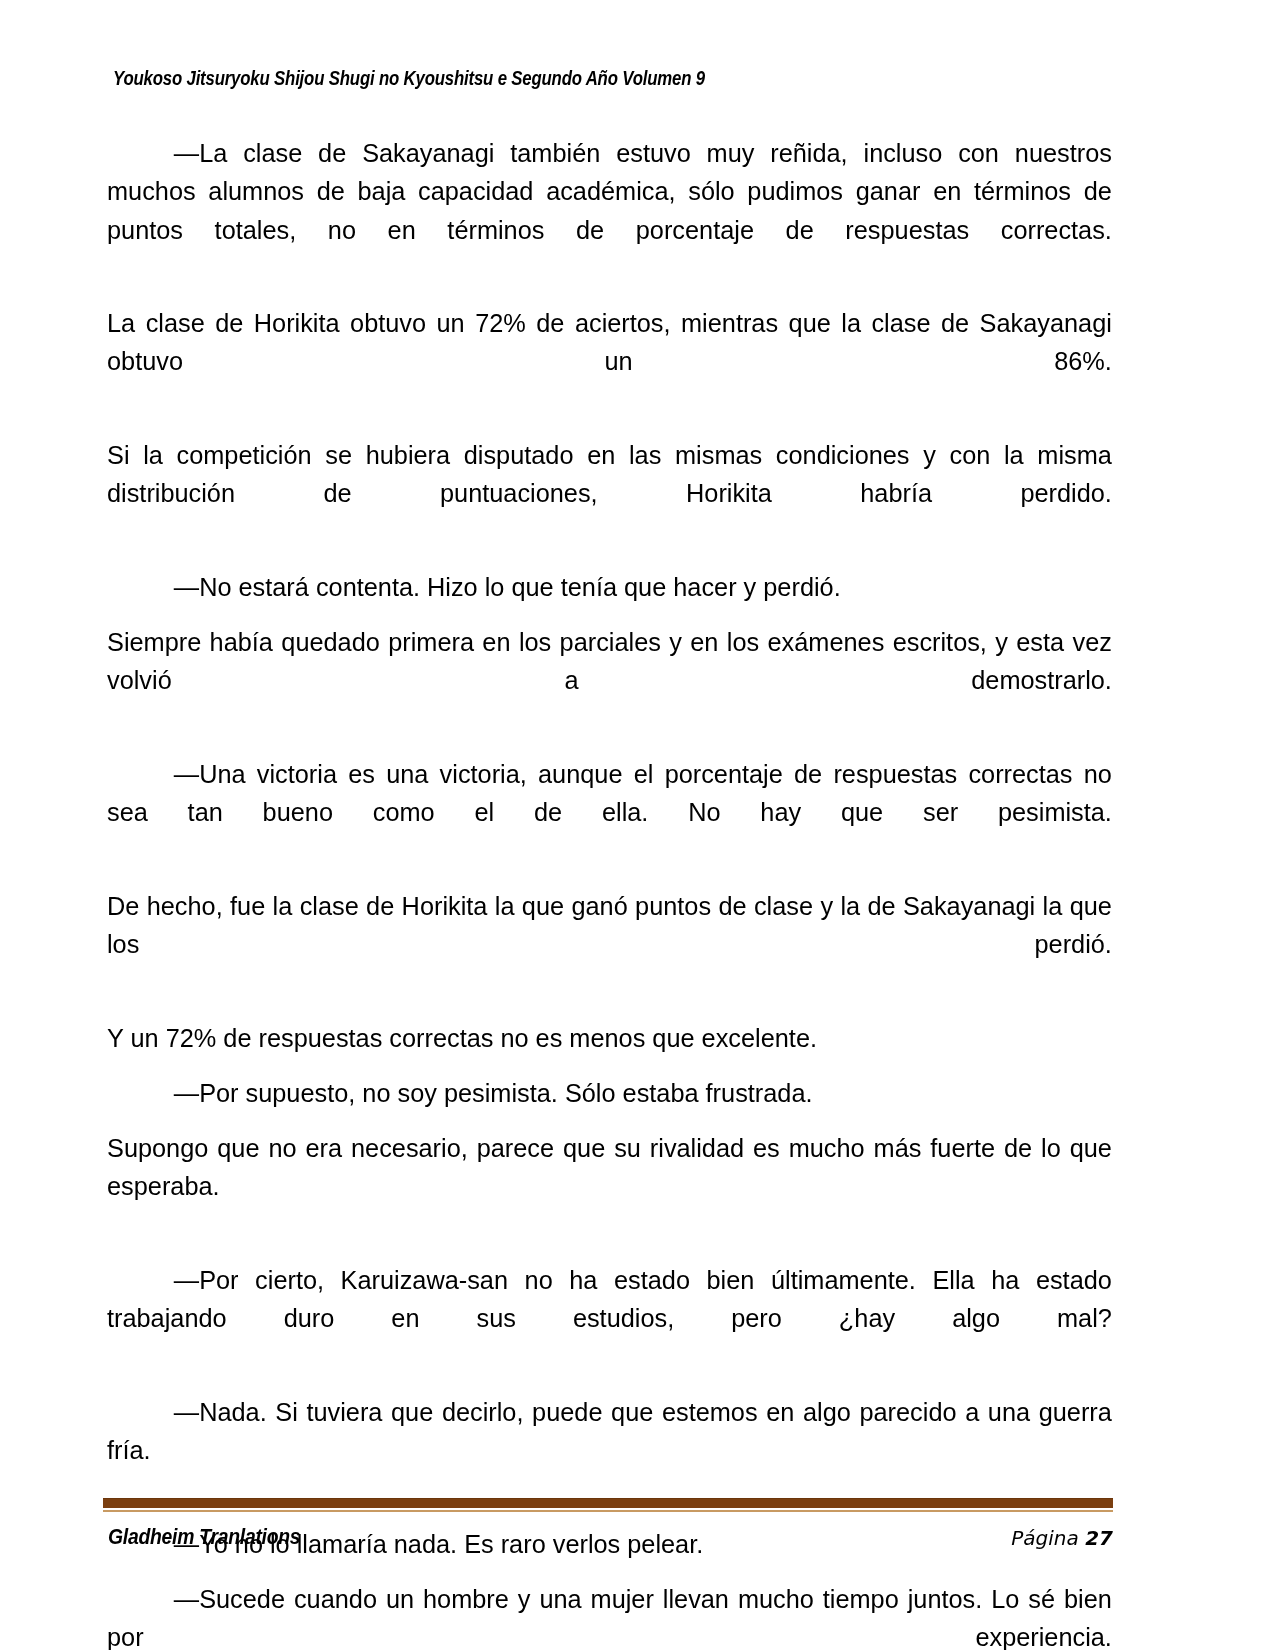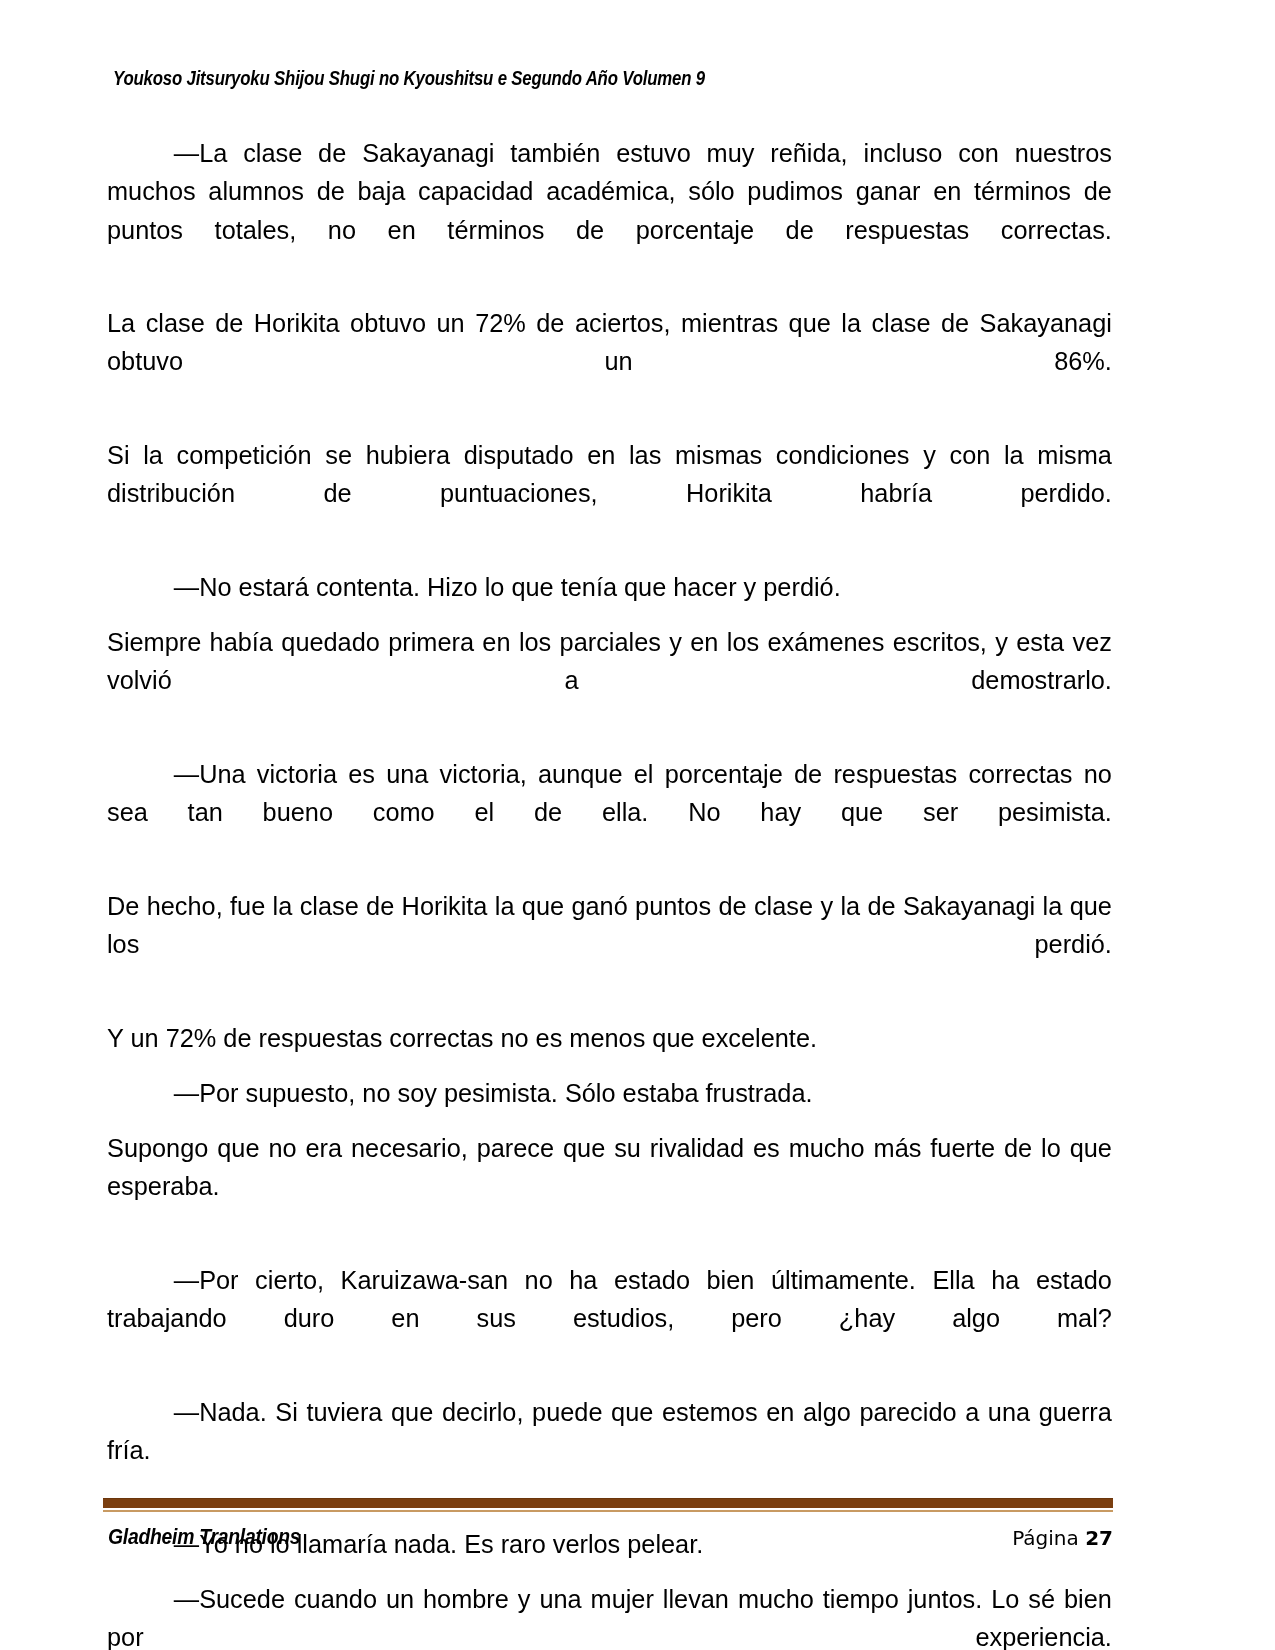--- a/index.html
+++ b/index.html
@@ -116,20 +116,21 @@
     transform-origin: left center;
     white-space: nowrap;
   }
   .footer-right {
     position: absolute;
     right: 0;
     top: 2px;
     font-family: "DejaVu Sans", sans-serif;
     font-size: 20px;
     white-space: nowrap;
+    font-style: italic;
   }
   .footer-right .pagenum {
     font-weight: bold;
   }
 </style>
 </head>
 <body>
 
 <div class="page">
 

